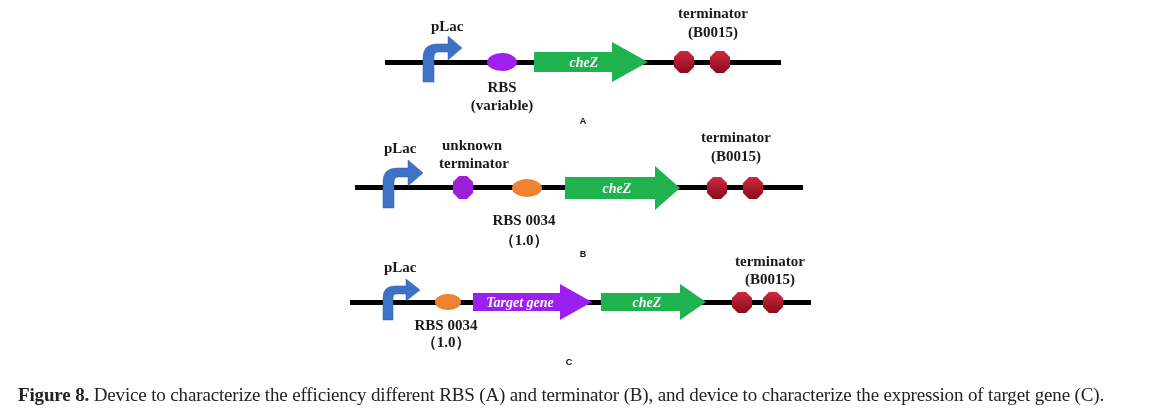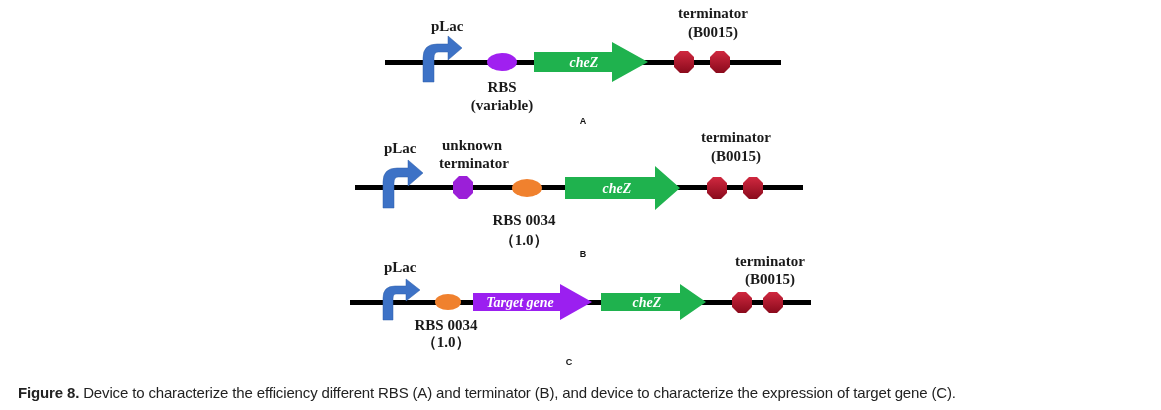--- a/index.html
+++ b/index.html
@@ -1,21 +1,21 @@
 <!DOCTYPE html>
 <html><head>
 <meta charset="utf-8">
 <style>
   html, body { margin: 0; padding: 0; background: #ffffff; }
   body { width: 1161px; height: 410px; position: relative; overflow: hidden; }
   #figure { position: absolute; left: 0; top: 0; width: 1161px; height: 372px; }
   .lbl { font-family: "Liberation Serif", serif; font-weight: bold; font-size: 15px; fill: #1a1a1a; }
   .gene-lbl { font-family: "Liberation Serif", serif; font-weight: bold; font-style: italic; font-size: 14px; fill: #ffffff; }
   .panel-lbl { font-family: "Liberation Sans", sans-serif; font-weight: bold; font-size: 9px; fill: #111; }
-  #caption { position: absolute; left: 18px; top: 384px; font-family: Liberation Sans, sans-serif; font-size: 15px; color: #222; white-space: nowrap; letter-spacing: -0.15px; }
+  #caption { position: absolute; left: 18px; top: 384px; font-family: Liberation Serif, serif; font-size: 19px; color: #222; white-space: nowrap; letter-spacing: -0.15px; }
   #caption .fig-num { font-weight: bold; }
 </style>
 </head>
 <body>
 
 <svg id="figure" width="1161" height="372" viewBox="0 0 1161 372">
   <defs>
     <linearGradient id="gradTerm" x1="0" y1="0" x2="0" y2="1">
       <stop offset="0" stop-color="#d0283f"></stop>
       <stop offset="1" stop-color="#8a0a1c"></stop>

